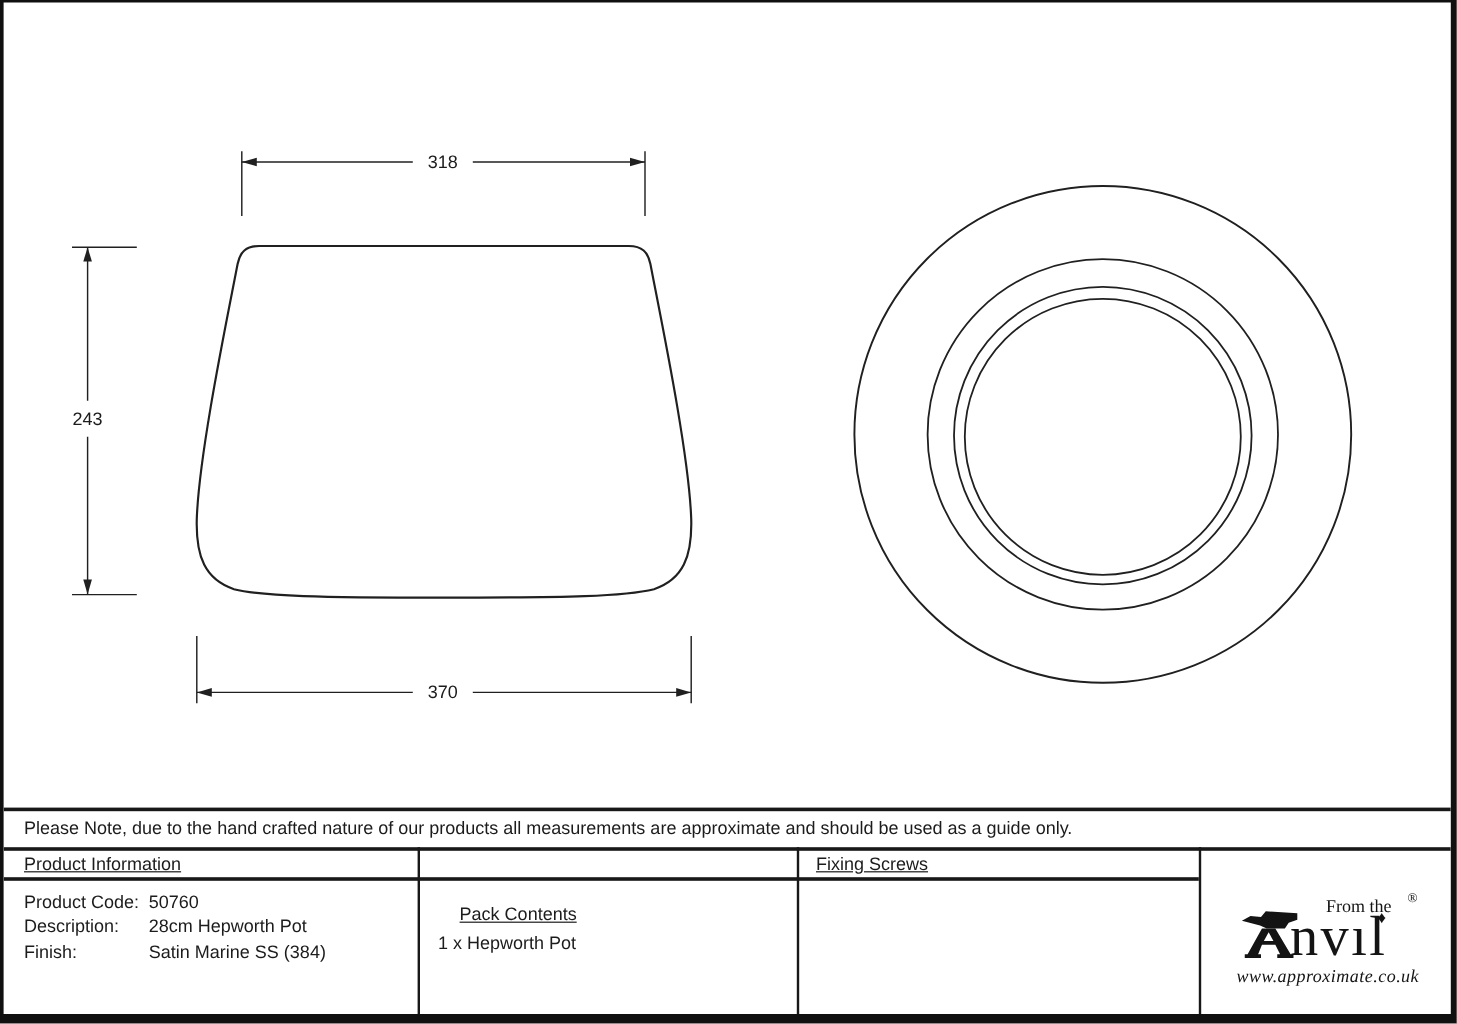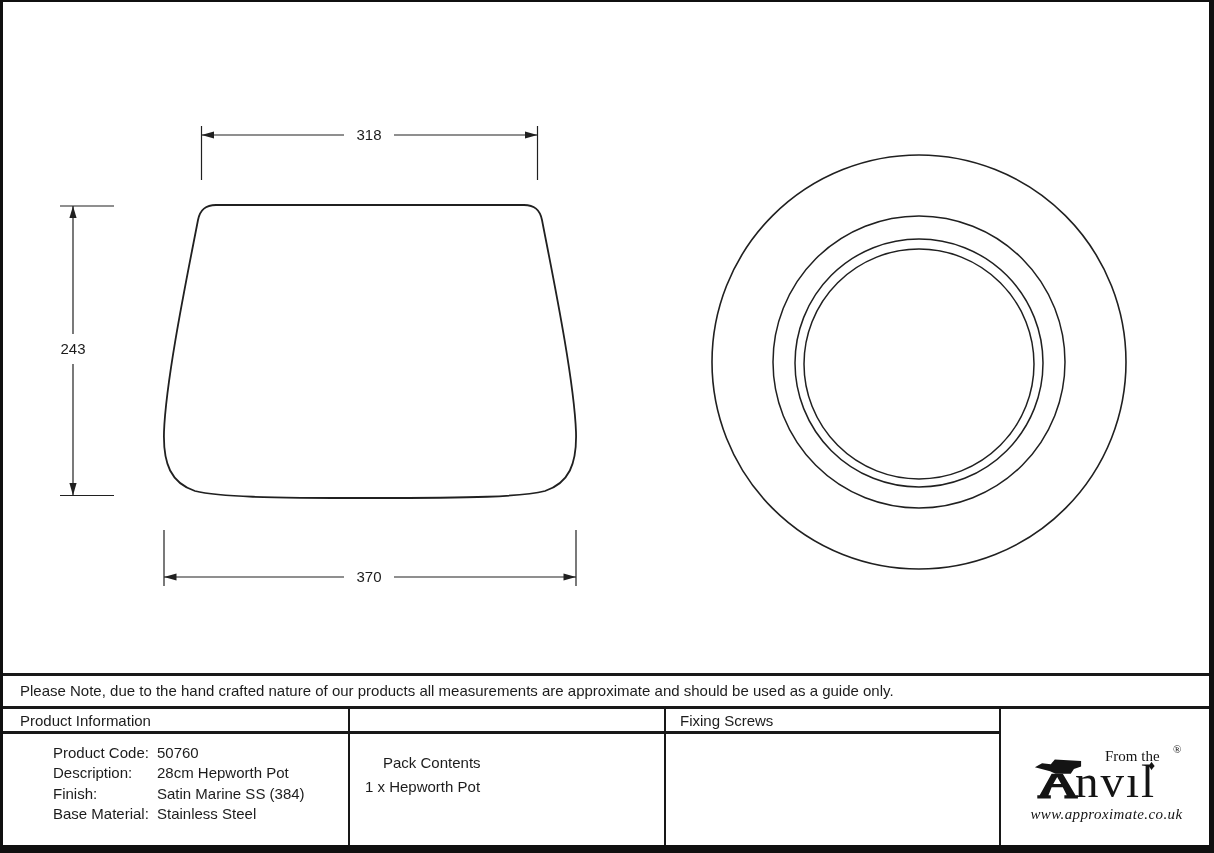--- a/index.html
+++ b/index.html
@@ -12,23 +12,23 @@
     font-family:"Liberation Sans",sans-serif;
     color:#1c1c1c;
   }
   .drawing-svg{position:absolute;left:0;top:0;}
   .hline,.vline{position:absolute;background:#181818;}
   .note-text{
     position:absolute;left:17px;top:680px;font-size:15px;color:#1c1c1c;
     white-space:nowrap;
   }
   .col-header{
-    position:absolute;top:710px;font-size:15px;color:#1c1c1c;white-space:nowrap;
+    position:absolute;top:710px;font-size:15px;color:#1c1c1c;white-space:nowrap;text-decoration:underline;
   }
-  .info-rows{position:absolute;left:17px;top:741px;font-size:15px;margin-left:33px;}
+  .info-rows{position:absolute;left:17px;top:741px;font-size:15px;}
   .prow{display:flex;height:20.4px;line-height:20.4px;}
   .plabel{width:104px;}
   .pvalue{white-space:nowrap;}
   .pack-item{position:absolute;left:362px;top:776px;font-size:15px;line-height:18px;}
   
   .logo-box{position:absolute;left:998px;top:707px;width:211px;height:138px;}
   .logo-prefix{
     position:absolute;left:104px;top:39px;
     font-family:"Liberation Serif",serif;font-size:15px;color:#141414;white-space:nowrap;
   }
@@ -120,24 +120,20 @@
       <span class="pvalue">50760</span>
     </div>
     <div class="prow">
       <span class="plabel">Description:</span>
       <span class="pvalue">28cm Hepworth Pot</span>
     </div>
     <div class="prow">
       <span class="plabel">Finish:</span>
       <span class="pvalue">Satin Marine SS (384)</span>
     </div>
-    <div class="prow">
-      <span class="plabel">Base Material:</span>
-      <span class="pvalue">Stainless Steel</span>
-    </div>
   </div>
 
   <div class="pack-item">1 x Hepworth Pot</div>
 
   <div style="position:absolute;left:677px;top:741px;width:300px;height:90px;"></div>
 
   <div class="logo-box">
     <svg class="anvil-svg" width="48" height="43" viewBox="0 0 60 54">
       <path fill="#141414" d="M26 3 L59 5 L59 12 L50 15 L46 21 L27 21 L20 18 L1 13 L10 8 L21 9 Z"></path>
       <path fill="#141414" fill-rule="evenodd" d="M22 21 L36 21 L52 48 L55 48 L55 52 L38 52 L38 48 L41 48 L36 38 L22 38 L18 48 L21 48 L21 52 L4 52 L4 48 L7 48 Z

